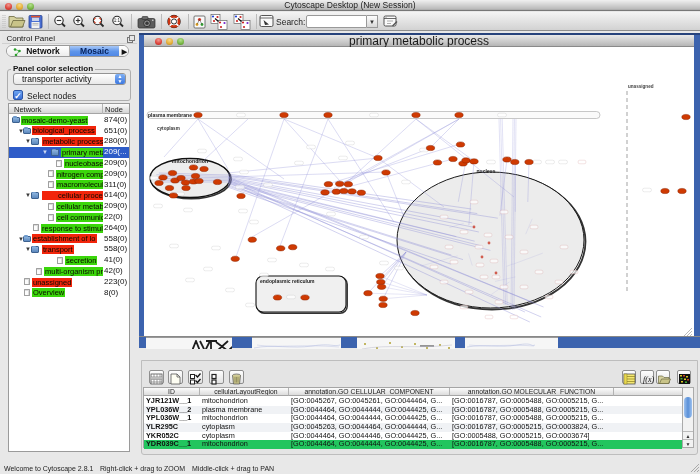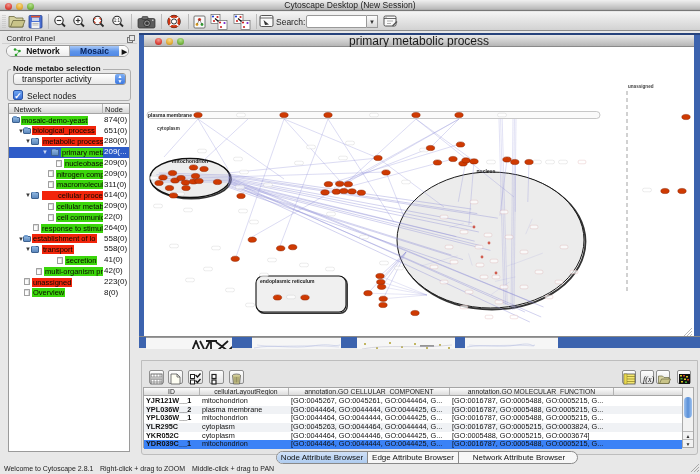--- a/index.html
+++ b/index.html
@@ -142,21 +142,21 @@
 <div class="seg" style="left:0;width:63px;background:linear-gradient(#ffffff,#e9e9e9);border-right:1px solid #aaa;"><svg class="abs" style="left:6px;top:2px" width="9" height="9" viewBox="0 0 9 9">
           <circle cx="2" cy="1.5" r="1.3" fill="#2da02d"></circle>
           <circle cx="6.5" cy="3" r="1.3" fill="#2da02d"></circle>
           <circle cx="3" cy="7" r="1.3" fill="#2da02d"></circle>
           <path d="M2 1.5L6.5 3L3 7" fill="none" stroke="#2da02d" stroke-width="0.7"></path>
         </svg><span style="margin-left:10px">Network</span></div>
 <div class="seg" style="left:63px;width:49px;background:linear-gradient(#a8c8f8,#5e95ea 45%,#4a82e4);color:#07235e;">Mosaic</div>
 <div class="seg" style="left:112px;width:11px;background:linear-gradient(#fff,#e9e9e9);font-size:7px;">▶</div>
 </div>
 <div class="abs" id="gbox"></div>
-    <span class="abs" id="gboxlbl">Node metabo selection</span>
+    <span class="abs" id="gboxlbl">Panel color selection</span>
 <div class="abs" id="combo">transporter activity</div>
 <div class="abs" id="combobtn">▲<br>▼</div>
 <div class="abs" id="cbx">✓</div>
     <span class="abs" id="cbxlbl">Select nodes</span>
 <div class="abs" id="tree">
 <div id="treehdr">
         <span style="position:absolute;left:5px;top:1px">Network</span>
         <span style="position:absolute;left:96px;top:1px">Node</span>
         <span style="position:absolute;left:93px;top:0;width:1px;height:10px;background:#b5b5b5"></span>
       </div>
@@ -601,36 +601,31 @@
         <div class="td" style="left:58px;width:87px">cytoplasm</div>
         <div class="td" style="left:147px;width:158px">[GO:0045263, GO:0044464, GO:0044444, G...</div>
         <div class="td" style="left:308px;width:160px">[GO:0016787, GO:0005215, GO:0003824, G...</div>
       </div>
 <div style="position:absolute;left:0;top:43.6px;width:538px;height:8.7px;">
         <div class="td" style="left:2px;width:54px;font-weight:bold">YKR052C</div>
         <div class="td" style="left:58px;width:87px">cytoplasm</div>
         <div class="td" style="left:147px;width:158px">[GO:0044464, GO:0044446, GO:0044425, G...</div>
         <div class="td" style="left:308px;width:160px">[GO:0005488, GO:0005215, GO:0003674]</div>
       </div>
-<div style="position:absolute;left:0;top:52.3px;width:538px;height:8.7px;background:#3b82f6;">
+<div style="position:absolute;left:0;top:52.3px;width:538px;height:8.7px;background:#22c55e;">
         <div class="td" style="left:2px;width:54px;font-weight:bold">YDR039C__1</div>
         <div class="td" style="left:58px;width:87px">mitochondrion</div>
         <div class="td" style="left:147px;width:158px">[GO:0044464, GO:0044444, GO:0044425, G...</div>
         <div class="td" style="left:308px;width:160px">[GO:0016787, GO:0005488, GO:0005215, G...</div>
       </div>
 </div>
 <div class="abs" style="left:682px;top:387px;width:12px;height:61px;background:#f2f2f2;border:1px solid #aaa;">
       <div style="position:absolute;left:1px;top:9px;width:8px;height:21px;background:linear-gradient(90deg,#9cc0ee,#5a90d8,#9cc0ee);border-radius:4px;"></div>
       <div style="position:absolute;left:0;top:43px;width:10px;height:8px;font-size:5px;text-align:center;line-height:8px;color:#333;border-top:1px solid #bbb;">▲</div>
       <div style="position:absolute;left:0;top:51px;width:10px;height:8px;font-size:5px;text-align:center;line-height:8px;color:#333;border-top:1px solid #bbb;">▼</div>
-    </div>
-<div class="abs" id="btabs">
-      <div class="bt" style="left:0;width:91px;background:linear-gradient(#cfe0f7,#a8c8ee);border-right:1px solid #8a8a8a;">Node Attribute Browser</div>
-      <div class="bt" style="left:91px;width:91px;border-right:1px solid #8a8a8a;">Edge Attribute Browser</div>
-      <div class="bt" style="left:182px;width:120px;">Network Attribute Browser</div>
     </div>
 <div class="abs" id="status">
       <span style="left:4px">Welcome to Cytoscape 2.8.1</span>
       <span style="left:100px">Right-click + drag to ZOOM</span>
       <span style="left:192px">Middle-click + drag to PAN</span>
       <svg class="abs" style="left:691px;top:4px" width="9" height="9">
         <path d="M8 0L0 8M8 3L3 8M8 6L6 8" stroke="#999" stroke-width="0.8"></path>
       </svg>
     </div>
 </div>

